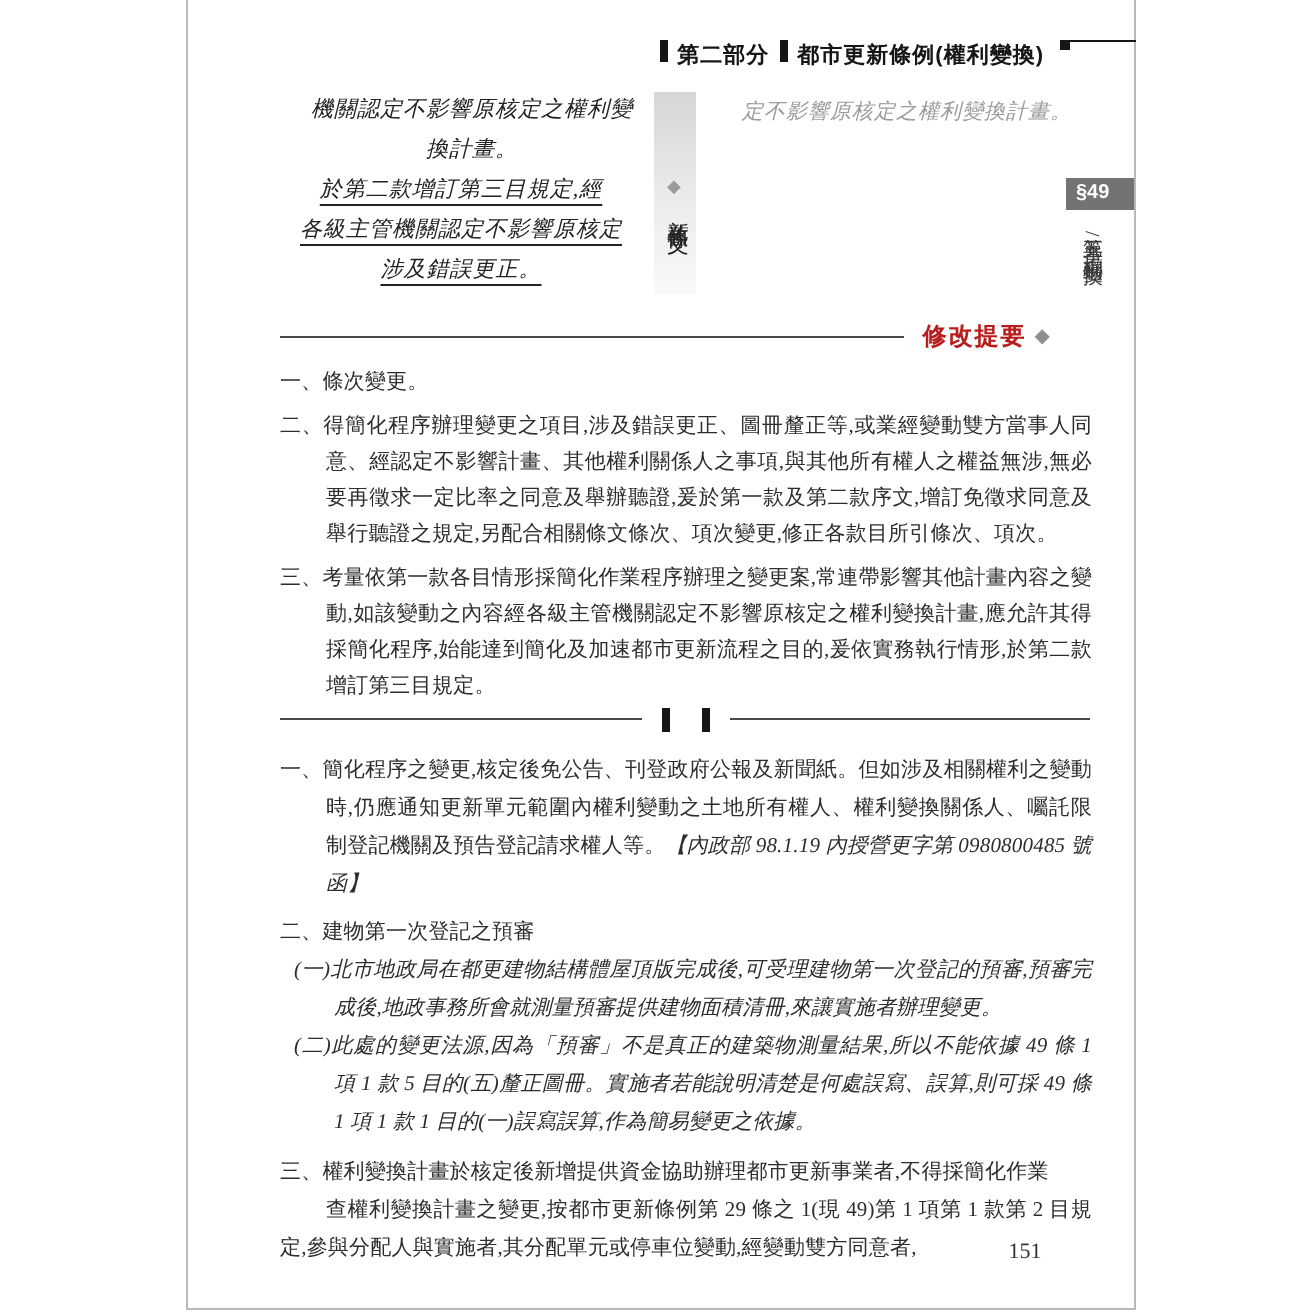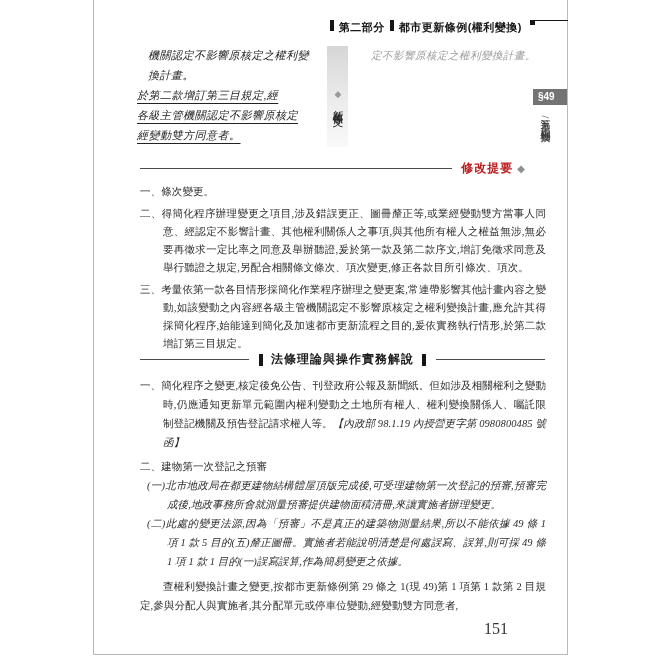--- a/index.html
+++ b/index.html
@@ -32,21 +32,21 @@
     color:#fff;font-family:"Liberation Sans","DejaVu Sans",sans-serif;
     font-weight:bold;font-size:10px;line-height:16px;padding-left:5px;box-sizing:border-box;
   }
   .chapter-vert{
     position:absolute;left:538px;top:111px;writing-mode:vertical-rl;
     font-size:10px;letter-spacing:1.5px;color:#3a3a3a;
   }
 
   
   .oldnew-left{position:absolute;left:122px;top:45px;width:202px;
-    font-style:italic;font-size:11px;line-height:20px;letter-spacing:.5px;color:#222;}
+    font-style:italic;font-size:11px;line-height:20px;letter-spacing:.5px;color:#222;text-align:center;}
   .oldnew-left .ln{white-space:nowrap;}
   .oldnew-left .ind-a{padding-left:26px;}
   .oldnew-left .ind-b{padding-left:15px;}
   .oldnew-left .ul span{text-decoration:underline;text-underline-offset:3.5px;text-decoration-thickness:.8px;}
   .oldnew-tab{
     position:absolute;left:327px;top:46px;width:21px;height:101px;
     background:linear-gradient(180deg,#d6d6d6 0%,#ececec 55%,#f9f9f9 100%);
     display:flex;align-items:center;justify-content:flex-start;
   }
   .oldnew-tab .vtext{writing-mode:vertical-rl;margin:4px auto 0;
@@ -78,22 +78,22 @@
   .commentary-body{position:absolute;top:376px;left:140px;width:406px;line-height:19px;}
   .commentary-body p{margin:0;}
   .hang{padding-left:23px;text-indent:-23px;}
   .commentary-body .gap{margin-bottom:5px;}
   .ref{font-style:italic;}
   .subitems{margin-left:7px;}
   .subitems p{padding-left:20px;text-indent:-20px;font-style:italic;}
   .item3{margin-top:6px;}
   .item3-para{text-indent:23px;}
 
-  .page-num{position:absolute;left:484px;top:620px;width:35px;text-align:left;
-    font-size:16px;color:#333;}
+  .page-num{position:absolute;left:495px;top:620px;width:35px;text-align:center;
+    font-size:11px;color:#333;}
 </style>
 </head>
 <body>
 
 <div class="page">
 
   <div class="frame-v frame-left"></div>
   <div class="frame-v frame-right"></div>
   <div class="frame-bottom"></div>
 
@@ -107,21 +107,21 @@
   </div>
 
   <div class="sec-badge">§49</div>
   <div class="chapter-vert">第五章/權利變換</div>
 
   <div class="oldnew-left">
     <div class="ln ind-a"><span>機關認定不影響原核定之權利變</span></div>
     <div class="ln ind-a"><span>換計畫。</span></div>
     <div class="ln ind-b ul"><span>於第二款增訂第三目規定,經</span></div>
     <div class="ln ind-b ul"><span>各級主管機關認定不影響原核定</span></div>
-    <div class="ln ind-b ul"><span>經變動雙方同意者。</span></div>
+    <div class="ln ind-b ul"><span>涉及錯誤更正。</span></div>
   </div>
 
   <div class="oldnew-tab">
     <div class="vtext"><span class="dia">◆</span><span>新舊條文</span></div>
   </div>
 
   <div class="oldnew-right">定不影響原核定之權利變換計畫。</div>
 
   <div class="summary-head">
     <span class="rule"></span>
@@ -131,34 +131,34 @@
 
   <div class="summary-body body-txt">
     <p><span>一、</span><span>條次變更。</span></p>
     <p><span>二、</span><span>得簡化程序辦理變更之項目,涉及錯誤更正、圖冊釐正等,或業經變動雙方當事人同意、經認定不影響計畫、其他權利關係人之事項,與其他所有權人之權益無涉,無必要再徵求一定比率之同意及舉辦聽證,爰於第一款及第二款序文,增訂免徵求同意及舉行聽證之規定,另配合相關條文條次、項次變更,修正各款目所引條次、項次。</span></p>
     <p><span>三、</span><span>考量依第一款各目情形採簡化作業程序辦理之變更案,常連帶影響其他計畫內容之變動,如該變動之內容經各級主管機關認定不影響原核定之權利變換計畫,應允許其得採簡化程序,始能達到簡化及加速都市更新流程之目的,爰依實務執行情形,於第二款增訂第三目規定。</span></p>
   </div>
 
   <div class="commentary-head">
     <span class="rule"></span>
     <span class="vbar a"></span>
-    <span class="lbl">法條理論與操作實務解說</span>
     <span class="vbar b"></span>
     <span class="rule"></span>
   </div>
 
   <div class="commentary-body body-txt">
     <p class="hang gap"><span>一、</span><span>簡化程序之變更,核定後免公告、刊登政府公報及新聞紙。但如涉及相關權利之變動時,仍應通知更新單元範圍內權利變動之土地所有權人、權利變換關係人、囑託限制登記機關及預告登記請求權人等。</span><span class="ref">【內政部 98.1.19 內授營更字第 0980800485 號函】</span></p>
 
     <p class="hang"><span>二、</span><span>建物第一次登記之預審</span></p>
     <div class="subitems">
       <p><span>(一)</span><span>北市地政局在都更建物結構體屋頂版完成後,可受理建物第一次登記的預審,預審完成後,地政事務所會就測量預審提供建物面積清冊,來讓實施者辦理變更。</span></p>
       <p><span>(二)</span><span>此處的變更法源,因為「預審」不是真正的建築物測量結果,所以不能依據 49 條 1 項 1 款 5 目的(五)釐正圖冊。實施者若能說明清楚是何處誤寫、誤算,則可採 49 條 1 項 1 款 1 目的(一)誤寫誤算,作為簡易變更之依據。</span></p>
     </div>
 
     <div class="item3">
+      <p class="hang"><span>三、</span><span>權利變換計畫於核定後新增提供資金協助辦理都市更新事業者,不得採簡化作業</span></p>
       <p class="item3-para">查權利變換計畫之變更,按都市更新條例第 29 條之 1(現 49)第 1 項第 1 款第 2 目規定,參與分配人與實施者,其分配單元或停車位變動,經變動雙方同意者,</p>
     </div>
   </div>
 
   <div class="page-num">151</div>
 
 </div>
 
 </body></html>

